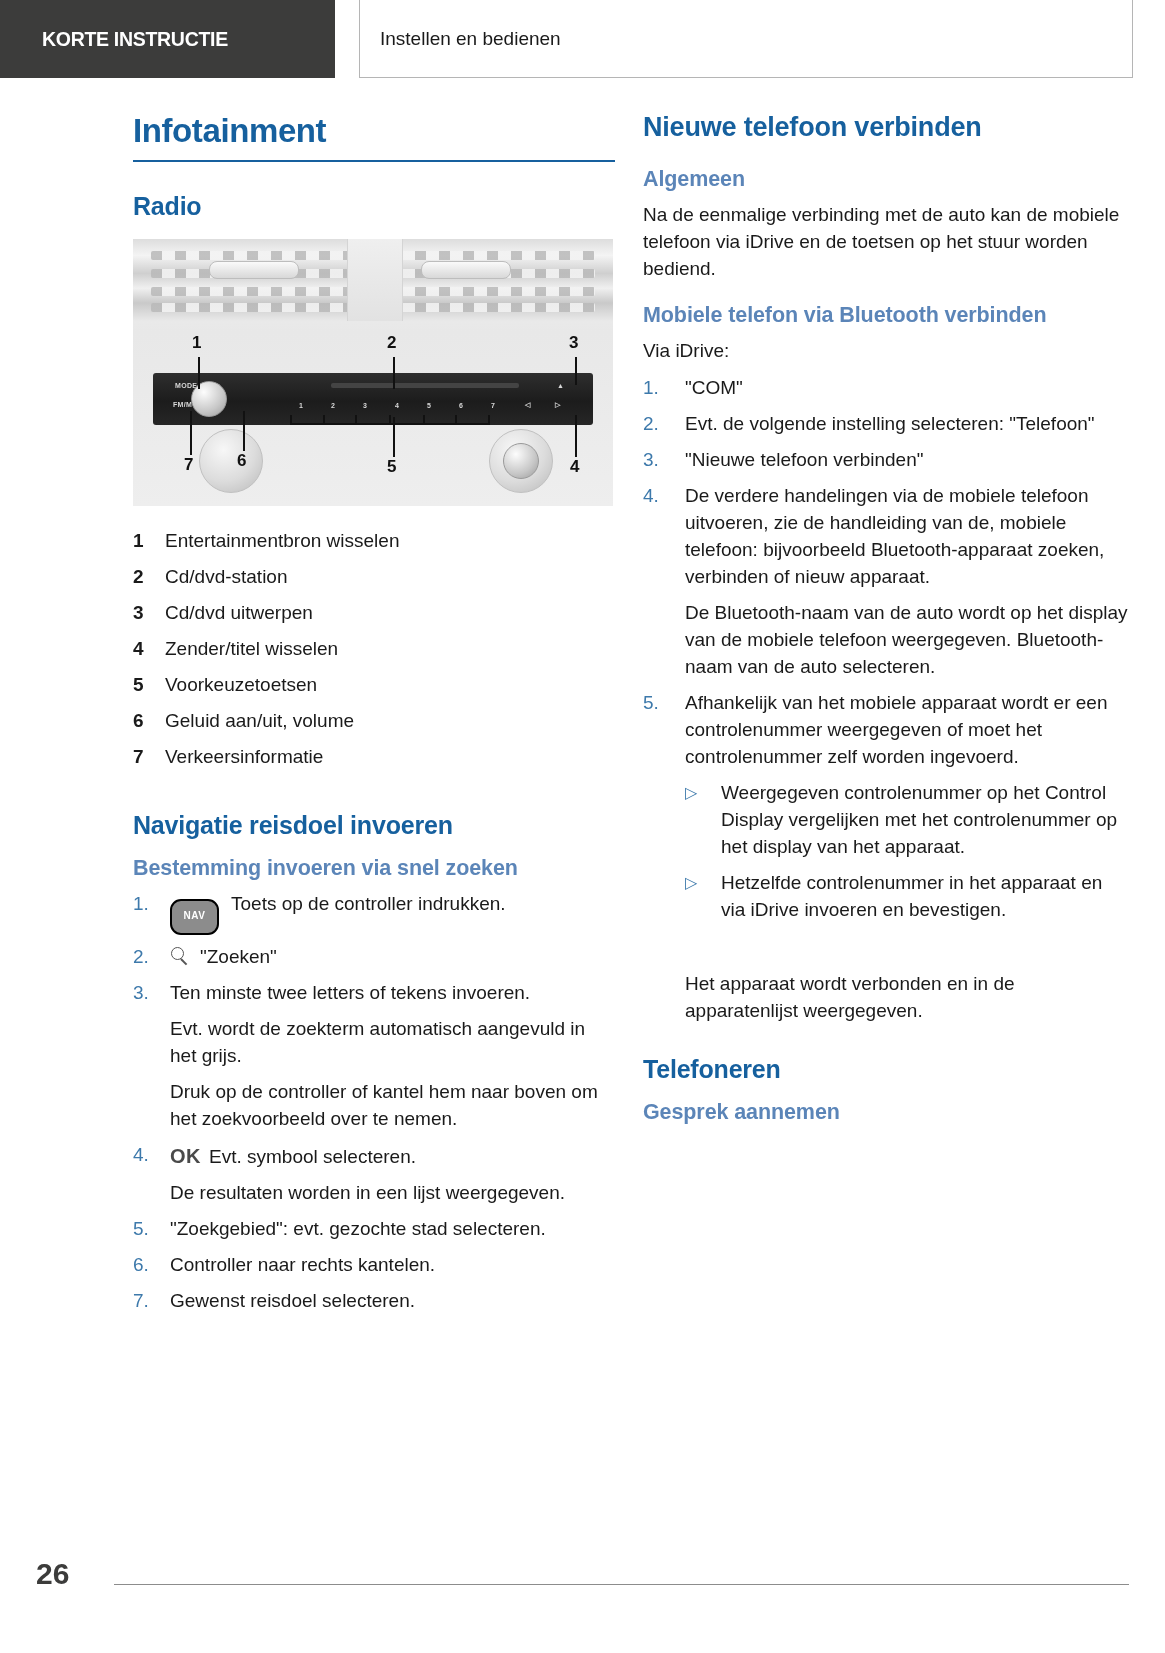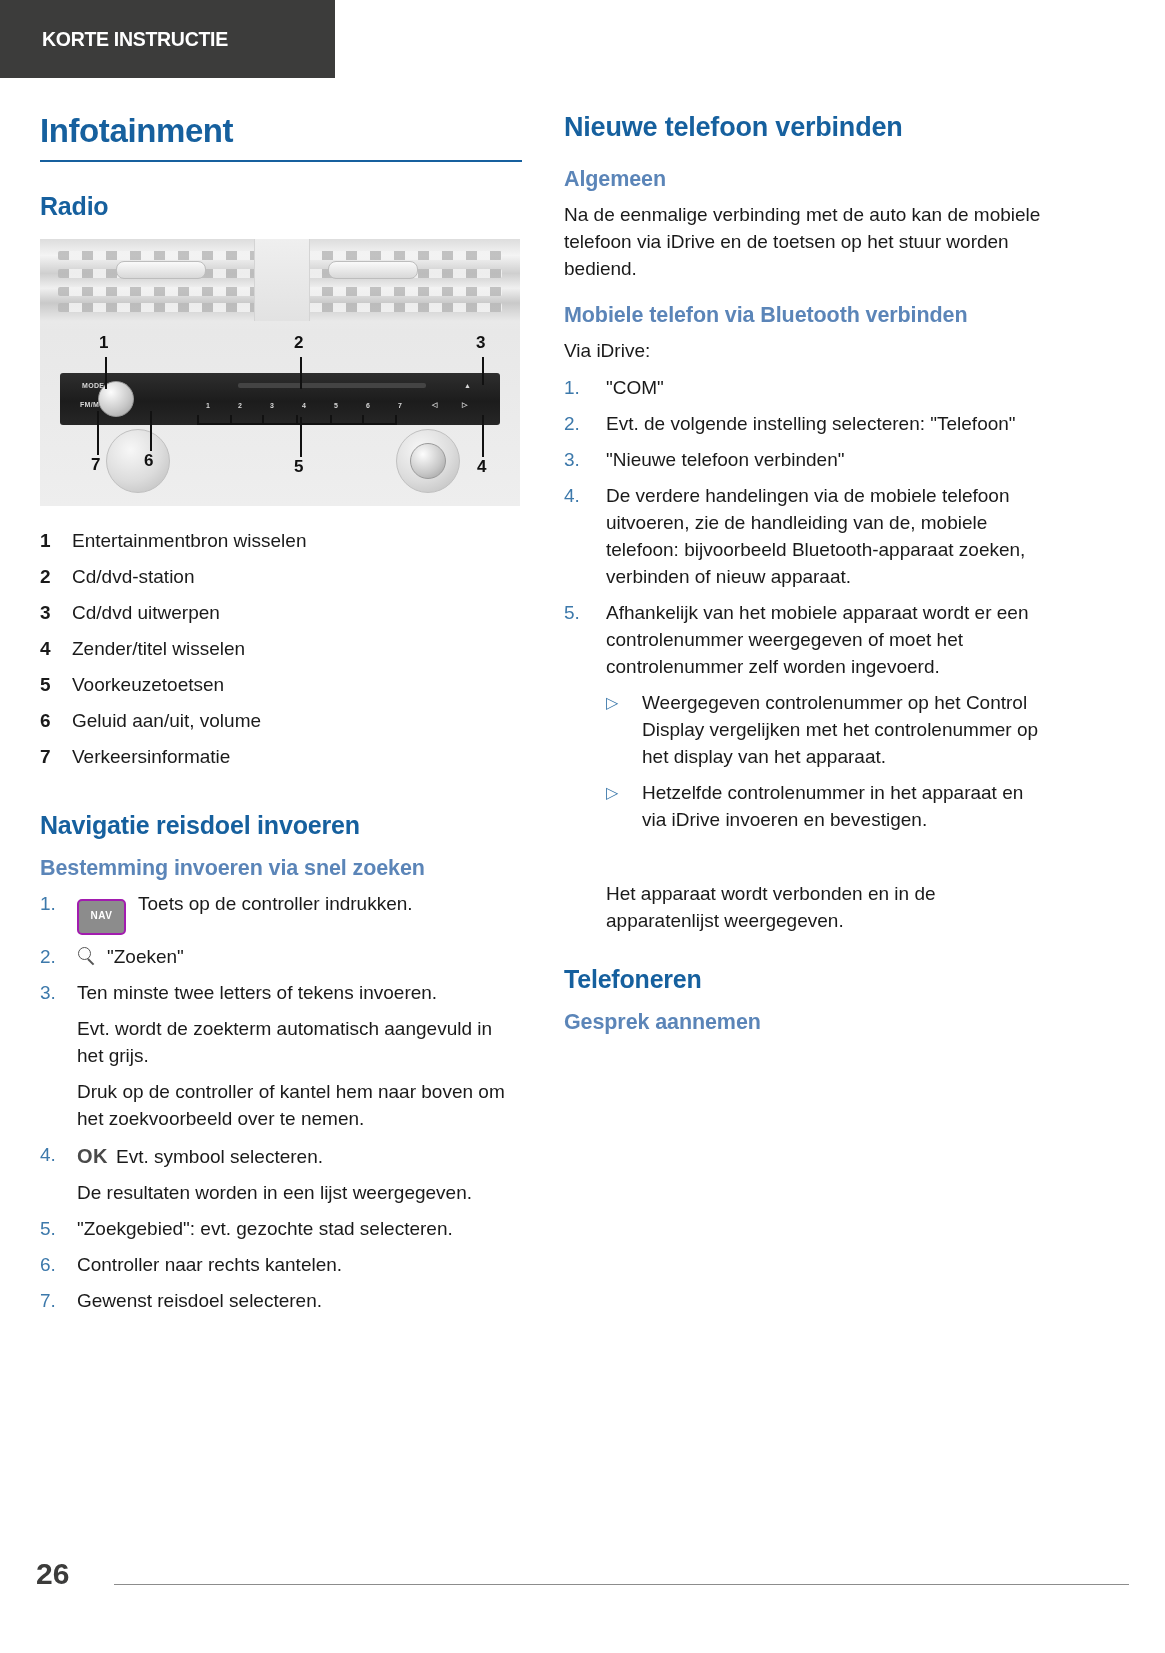--- a/index.html
+++ b/index.html
@@ -45,24 +45,25 @@
     align-items: center;
     padding-left: 20px;
     box-sizing: border-box;
     font-size: 19px;
     color: #1a1a1a;
   }
 
   
   .content {
     display: flex;
-    padding: 0 36px 0 40px;
+    padding: 0 36px 0 56px;
     box-sizing: border-box;
-    gap: 42px;
+    gap: 28px;
     margin-top: 34px;
+    justify-content: flex-end;
   }
   .col {
     width: 482px;
     box-sizing: border-box;
   }
   .col-right { width: 486px; }
 
   
   h1.doc-title {
     font-size: 33px;
@@ -232,22 +233,22 @@
     line-height: 1.6;
   }
   .note.sub { margin-left: 78px; }
 
   
   .key-nav {
     display: inline-block;
     width: 45px;
     height: 32px;
     background: #8c8c8c;
-    border: 2px solid #a21caf;
-    border-radius: 5px;
+    border: 2px solid #000000;
+    border-radius: 11px;
     color: #ffffff;
     font-size: 10px;
     font-weight: bold;
     text-align: center;
     line-height: 30px;
     letter-spacing: .5px;
     vertical-align: -9px;
     margin-right: 12px;
   }
   .icon-search {
@@ -298,20 +299,21 @@
     flex: 1;
     border-bottom: 1px solid #8c8c8c;
     margin-bottom: 4px;
   }
 </style>
 </head>
 <body>
 
 <div class="page-header">
   <div class="header-tag">KORTE INSTRUCTIE</div>
+  <div class="header-tab">Instellen en bedienen</div>
 </div>
 
 <div class="content">
 
   <div class="col col-left">
 
     <h1 class="doc-title">Infotainment</h1>
     <hr class="title-rule">
 
     <h2 class="sec">Radio</h2>
@@ -478,20 +480,21 @@
       </li>
       <li>
         <span class="marker">3.</span>
         <span class="txt">"Nieuwe telefoon verbinden"</span>
       </li>
       <li>
         <span class="marker">4.</span>
         <span class="txt">De verdere handelingen via de mobiele telefoon uitvoeren, zie de handleiding van de, mobiele telefoon: bijvoorbeeld Bluetooth-apparaat zoeken, verbinden of nieuw apparaat.</span>
       </li>
     </ol>
+    <div class="note r">De Bluetooth-naam van de auto wordt op het display van de mobiele telefoon weergegeven. Bluetooth-naam van de auto selecteren.</div>
 
     <ol class="steps r">
       <li>
         <span class="marker">5.</span>
         <span class="txt">Afhankelijk van het mobiele apparaat wordt er een controlenummer weergegeven of moet het controlenummer zelf worden ingevoerd.</span>
       </li>
     </ol>
 
     <ul class="tri">
       <li>

